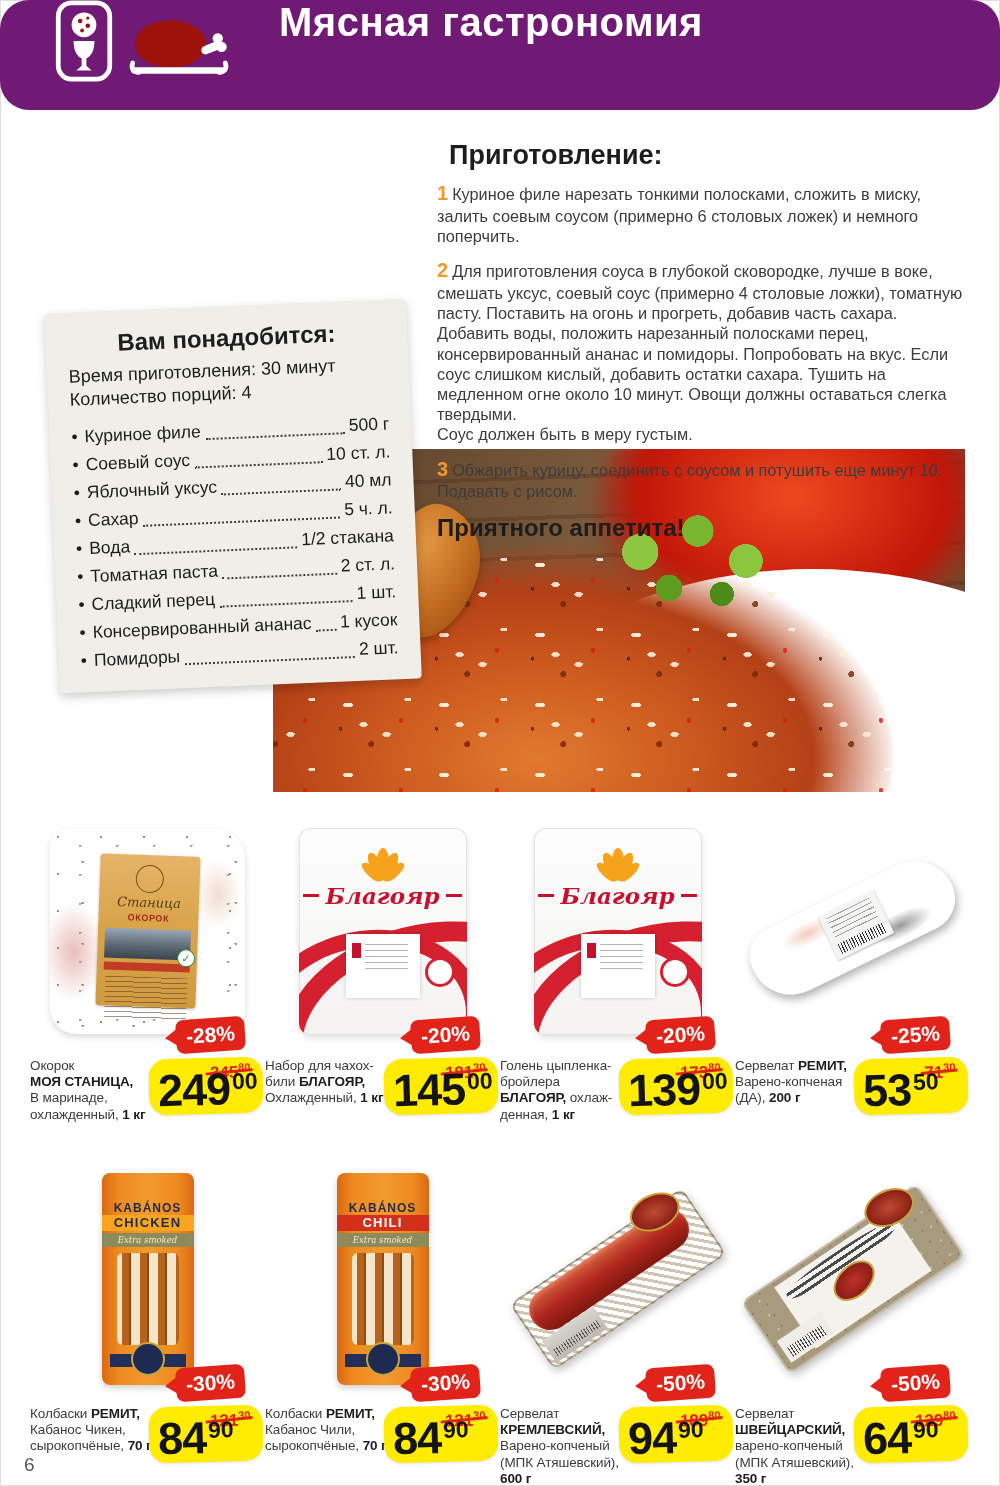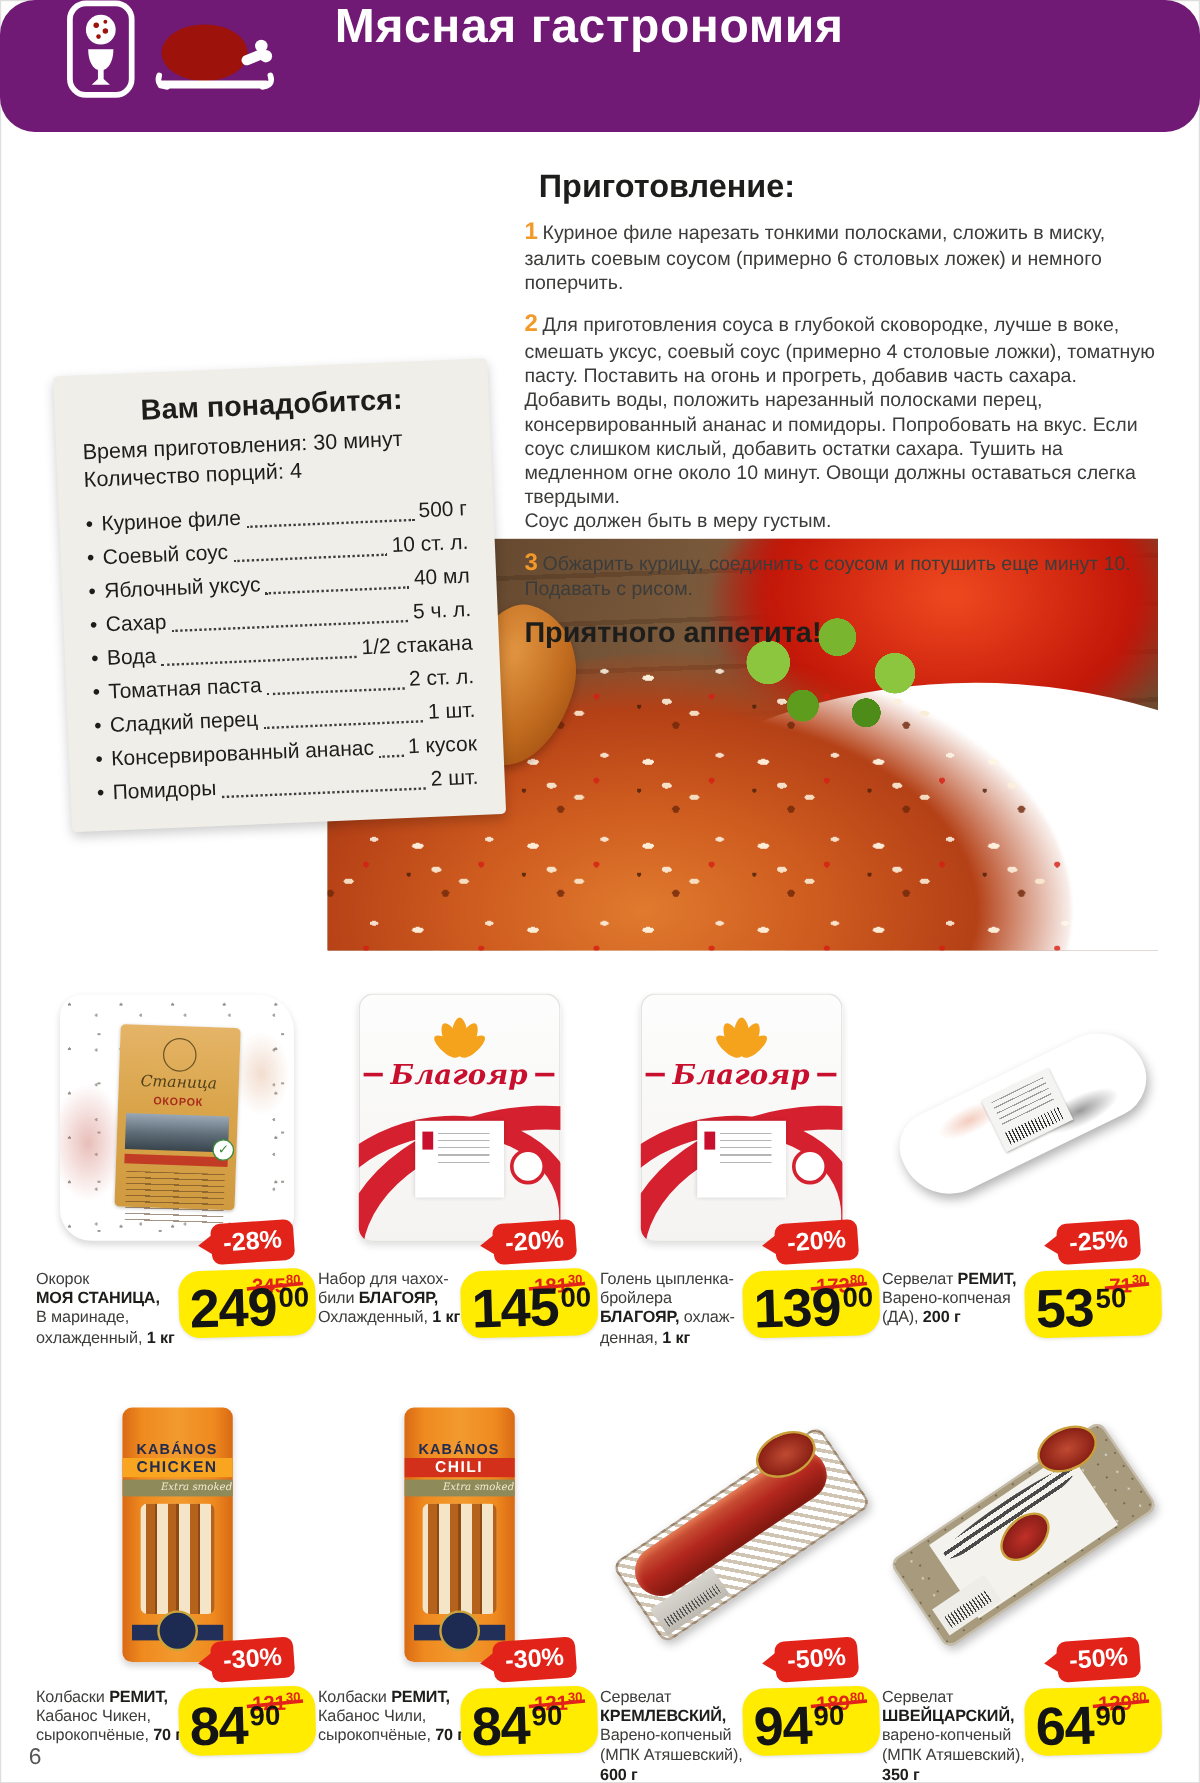--- a/index.html
+++ b/index.html
@@ -151,21 +151,21 @@
        background-size:78% 22px;background-repeat:no-repeat;background-position:50% 5px;box-shadow:0 1px 2px rgba(0,0,0,.3);}
   .bf-label::after{content:"";position:absolute;left:6px;right:6px;bottom:4px;height:11px;
        background:repeating-linear-gradient(90deg,#333 0 1px,transparent 1px 3px);}
   
   .img-kabanos{position:relative;width:92px;height:212px;border-radius:8px;overflow:hidden;
        background:linear-gradient(90deg,#d96a14 0%,#ef8a1f 18%,#f29a2e 50%,#ef8a1f 82%,#d96a14 100%);
        box-shadow:0 3px 6px rgba(0,0,0,.18);}
   .kb-brand{margin-top:28px;text-align:center;color:#232c4e;font-weight:bold;font-size:12px;letter-spacing:1px;}
   .kb-band{height:16px;font-size:13px;font-weight:bold;text-align:center;line-height:16px;letter-spacing:1.2px;}
   .kb-olive{height:14px;margin-top:2px;background:#8f8a5a;color:#f0ead0;font-size:8.5px;font-style:italic;
-       text-align:right;line-height:14px;font-family:"DejaVu Serif",serif;}
+       text-align:center;line-height:14px;font-family:"DejaVu Serif",serif;}
   .kb-window{position:absolute;left:15px;right:15px;top:80px;bottom:40px;border-radius:6px;
        background-color:#f4e5c8;
        background-image:repeating-linear-gradient(90deg,transparent 0 5px,#b5631c 5px 12px,#8d4a12 12px 14px,transparent 14px 18px);}
   .kb-bband{position:absolute;left:8px;right:8px;bottom:18px;height:13px;background:#223059;}
   .kb-badge{position:absolute;left:50%;transform:translateX(-50%);bottom:9px;width:30px;height:30px;
        background:#1d2b52;border:2px solid #caa33a;border-radius:50%;}
   
   .img-serv{position:relative;width:235px;height:205px;}
   .serv-rot{position:absolute;left:50%;top:50%;width:208px;height:80px;border-radius:9px;
        transform:translate(-50%,-50%) rotate(-34deg);}

